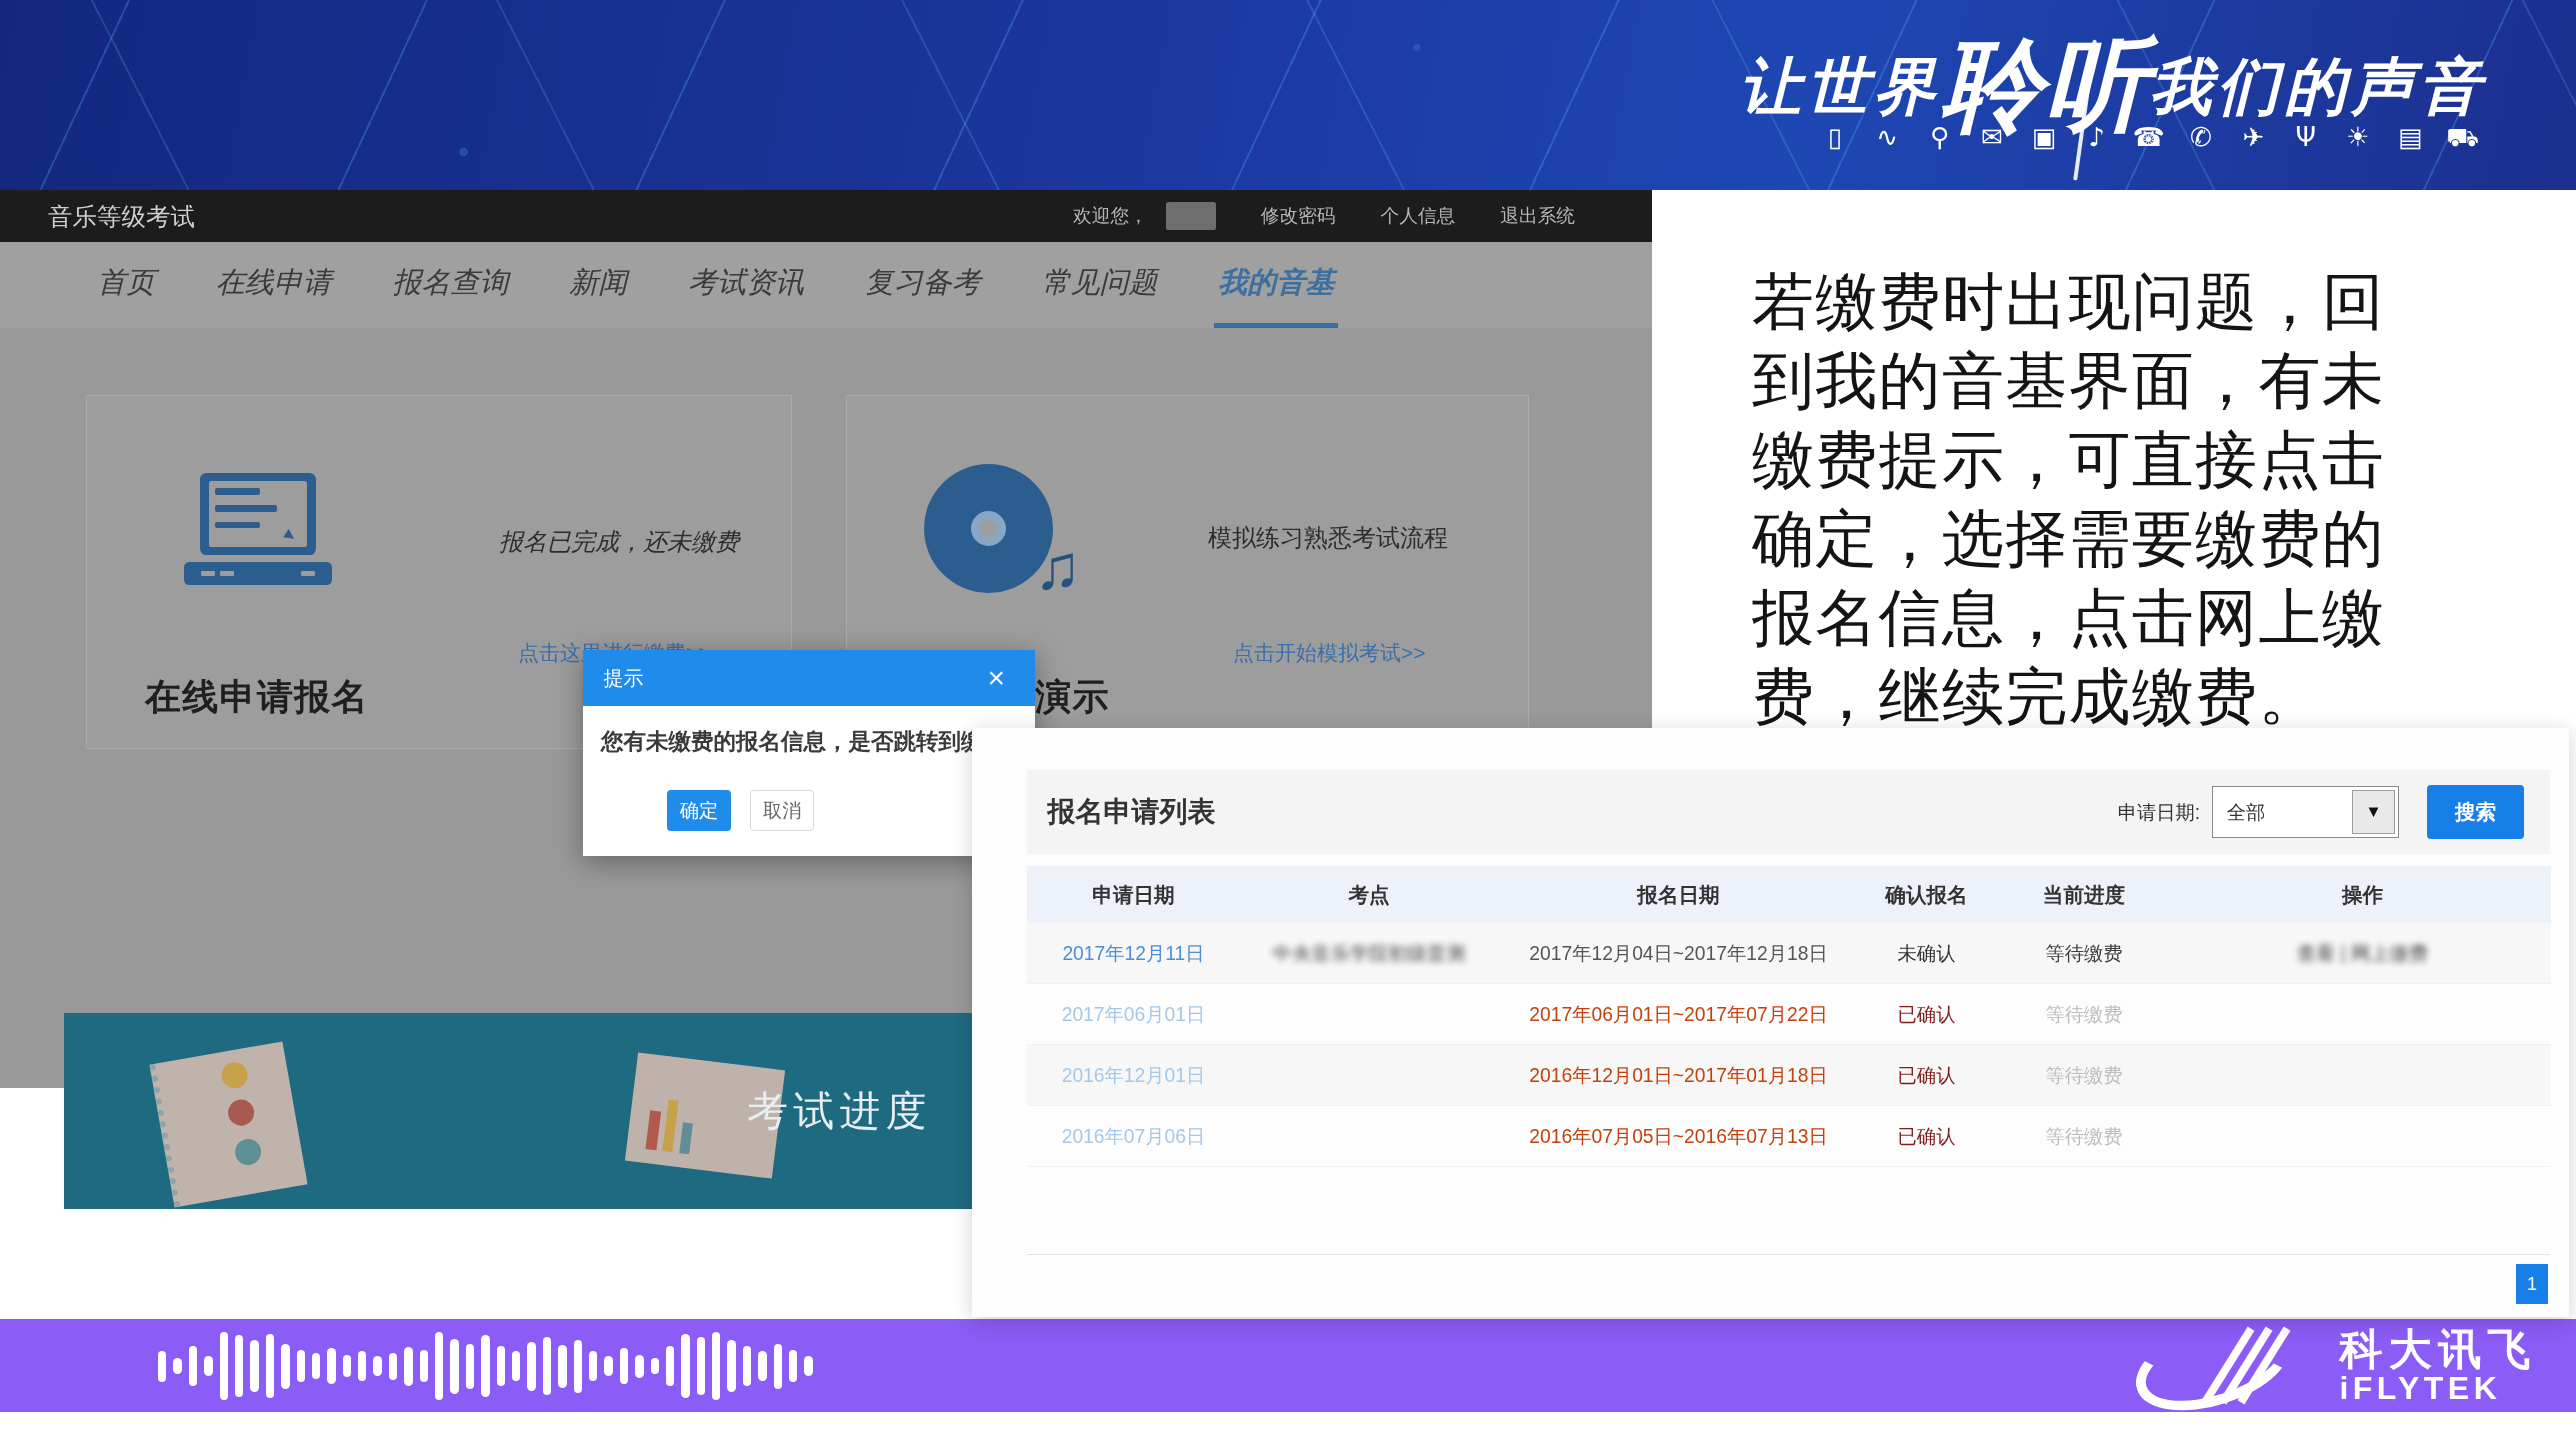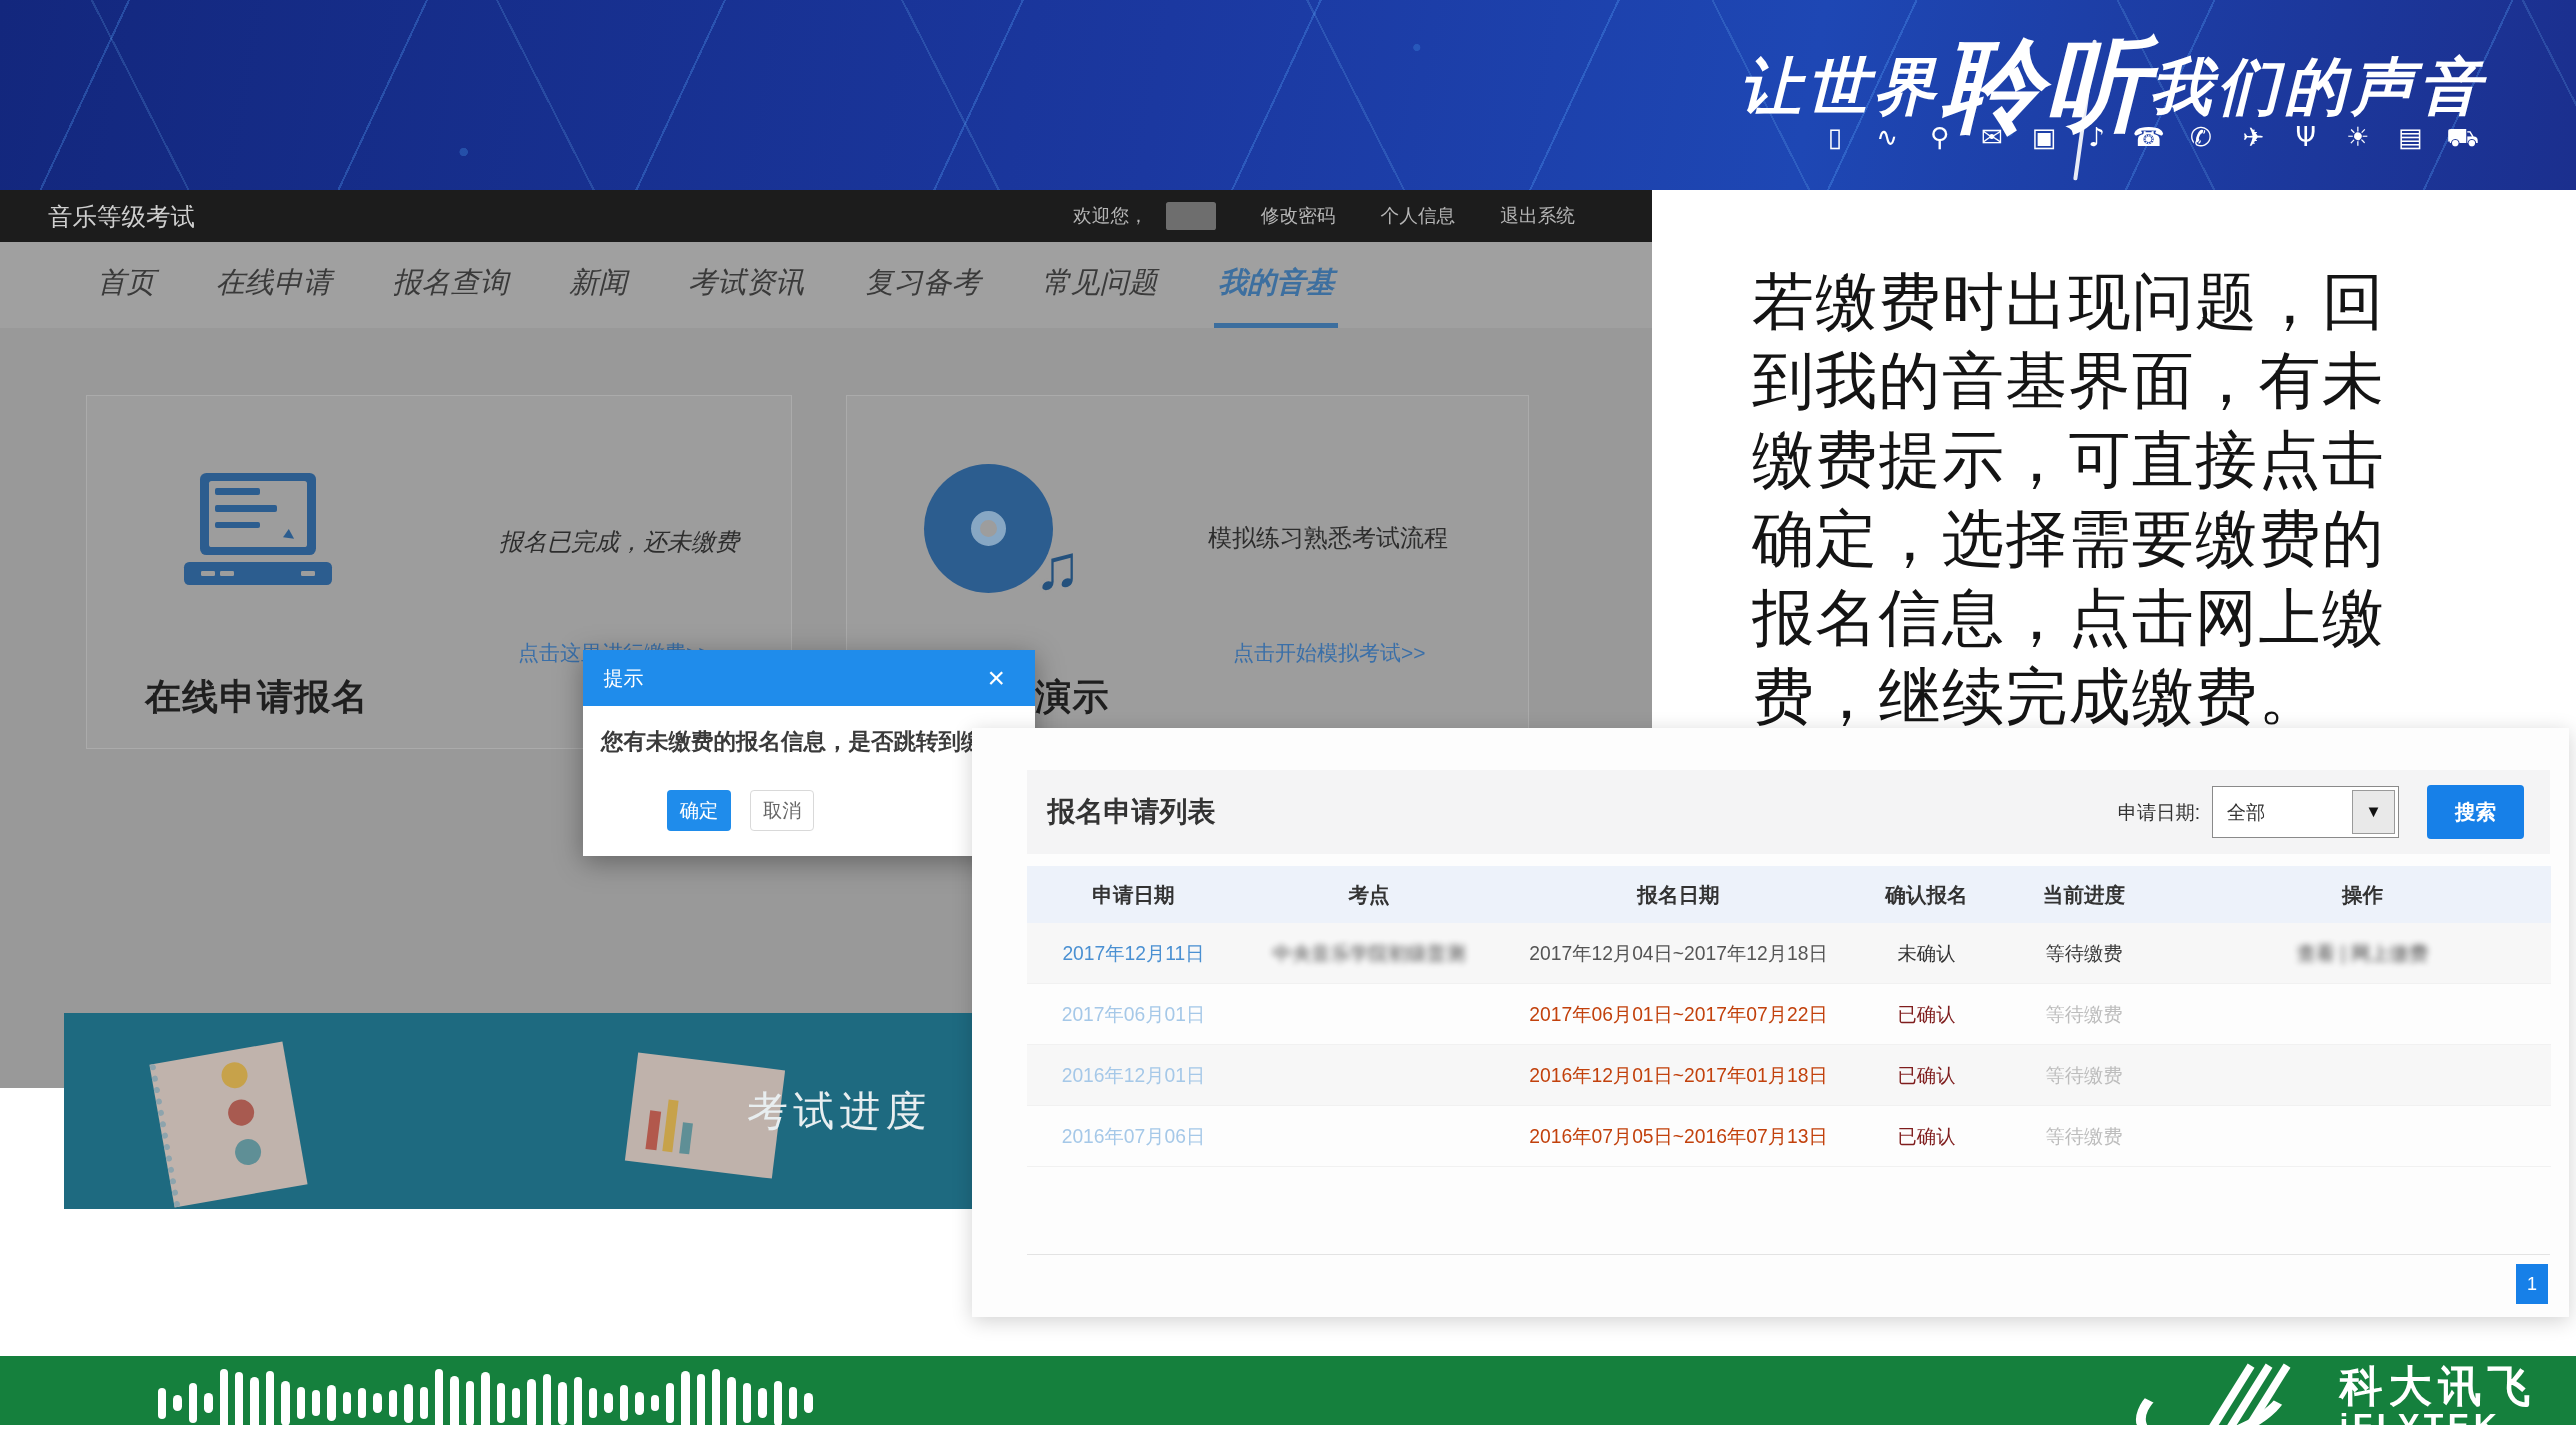--- a/index.html
+++ b/index.html
@@ -134,21 +134,21 @@
   .panel-divider{position:absolute;left:55px;top:526px;width:1523px;height:1.3px;background:#e3e3e3;}
   .page-btn{position:absolute;left:1544px;top:536px;width:32px;height:40px;background:#1780e8;color:#fff;
     font-size:18px;display:flex;align-items:center;justify-content:center;cursor:pointer;}
 
   
   .instruction{position:absolute;left:1752px;top:263px;width:818px;z-index:3;
     font-family:"Liberation Serif","DejaVu Serif",serif;font-size:62px;line-height:79px;color:#141414;
     white-space:pre-line;letter-spacing:1.3px;}
 
   
-  .footer{position:absolute;left:0;top:1356px;width:2576px;height:69px;background:#15803d;z-index:4;}
+  .footer{position:absolute;left:0;top:1319px;width:2576px;height:93px;background:#8b5cf6;z-index:4;}
   .waveform{position:absolute;left:158px;top:11.6px;height:71px;display:flex;align-items:center;gap:7px;}
   .waveform span{display:inline-block;width:8.4px;background:#ffffff;border-radius:4.5px;}
   .brand{position:absolute;right:39px;top:5.2px;display:flex;align-items:center;gap:19.3px;}
   .swoosh{position:relative;width:193px;height:84px;}
   .swoosh .arc{position:absolute;left:6.4px;top:0;width:161px;height:81px;border:10.3px solid transparent;
     border-left-color:#fff;border-bottom-color:#fff;border-radius:50%;transform:rotate(-18deg);box-sizing:border-box;}
   .swoosh .sl{position:absolute;top:-2.6px;width:8.4px;height:87px;background:#fff;transform:rotate(32deg);}
   .swoosh .sl1{left:97px;} .swoosh .sl2{left:115px;} .swoosh .sl3{left:133px;}
   .brand-text{color:#fff;text-align:left;line-height:1.02;}
   .brand-cn{font-size:43px;font-weight:bold;letter-spacing:6.4px;}

